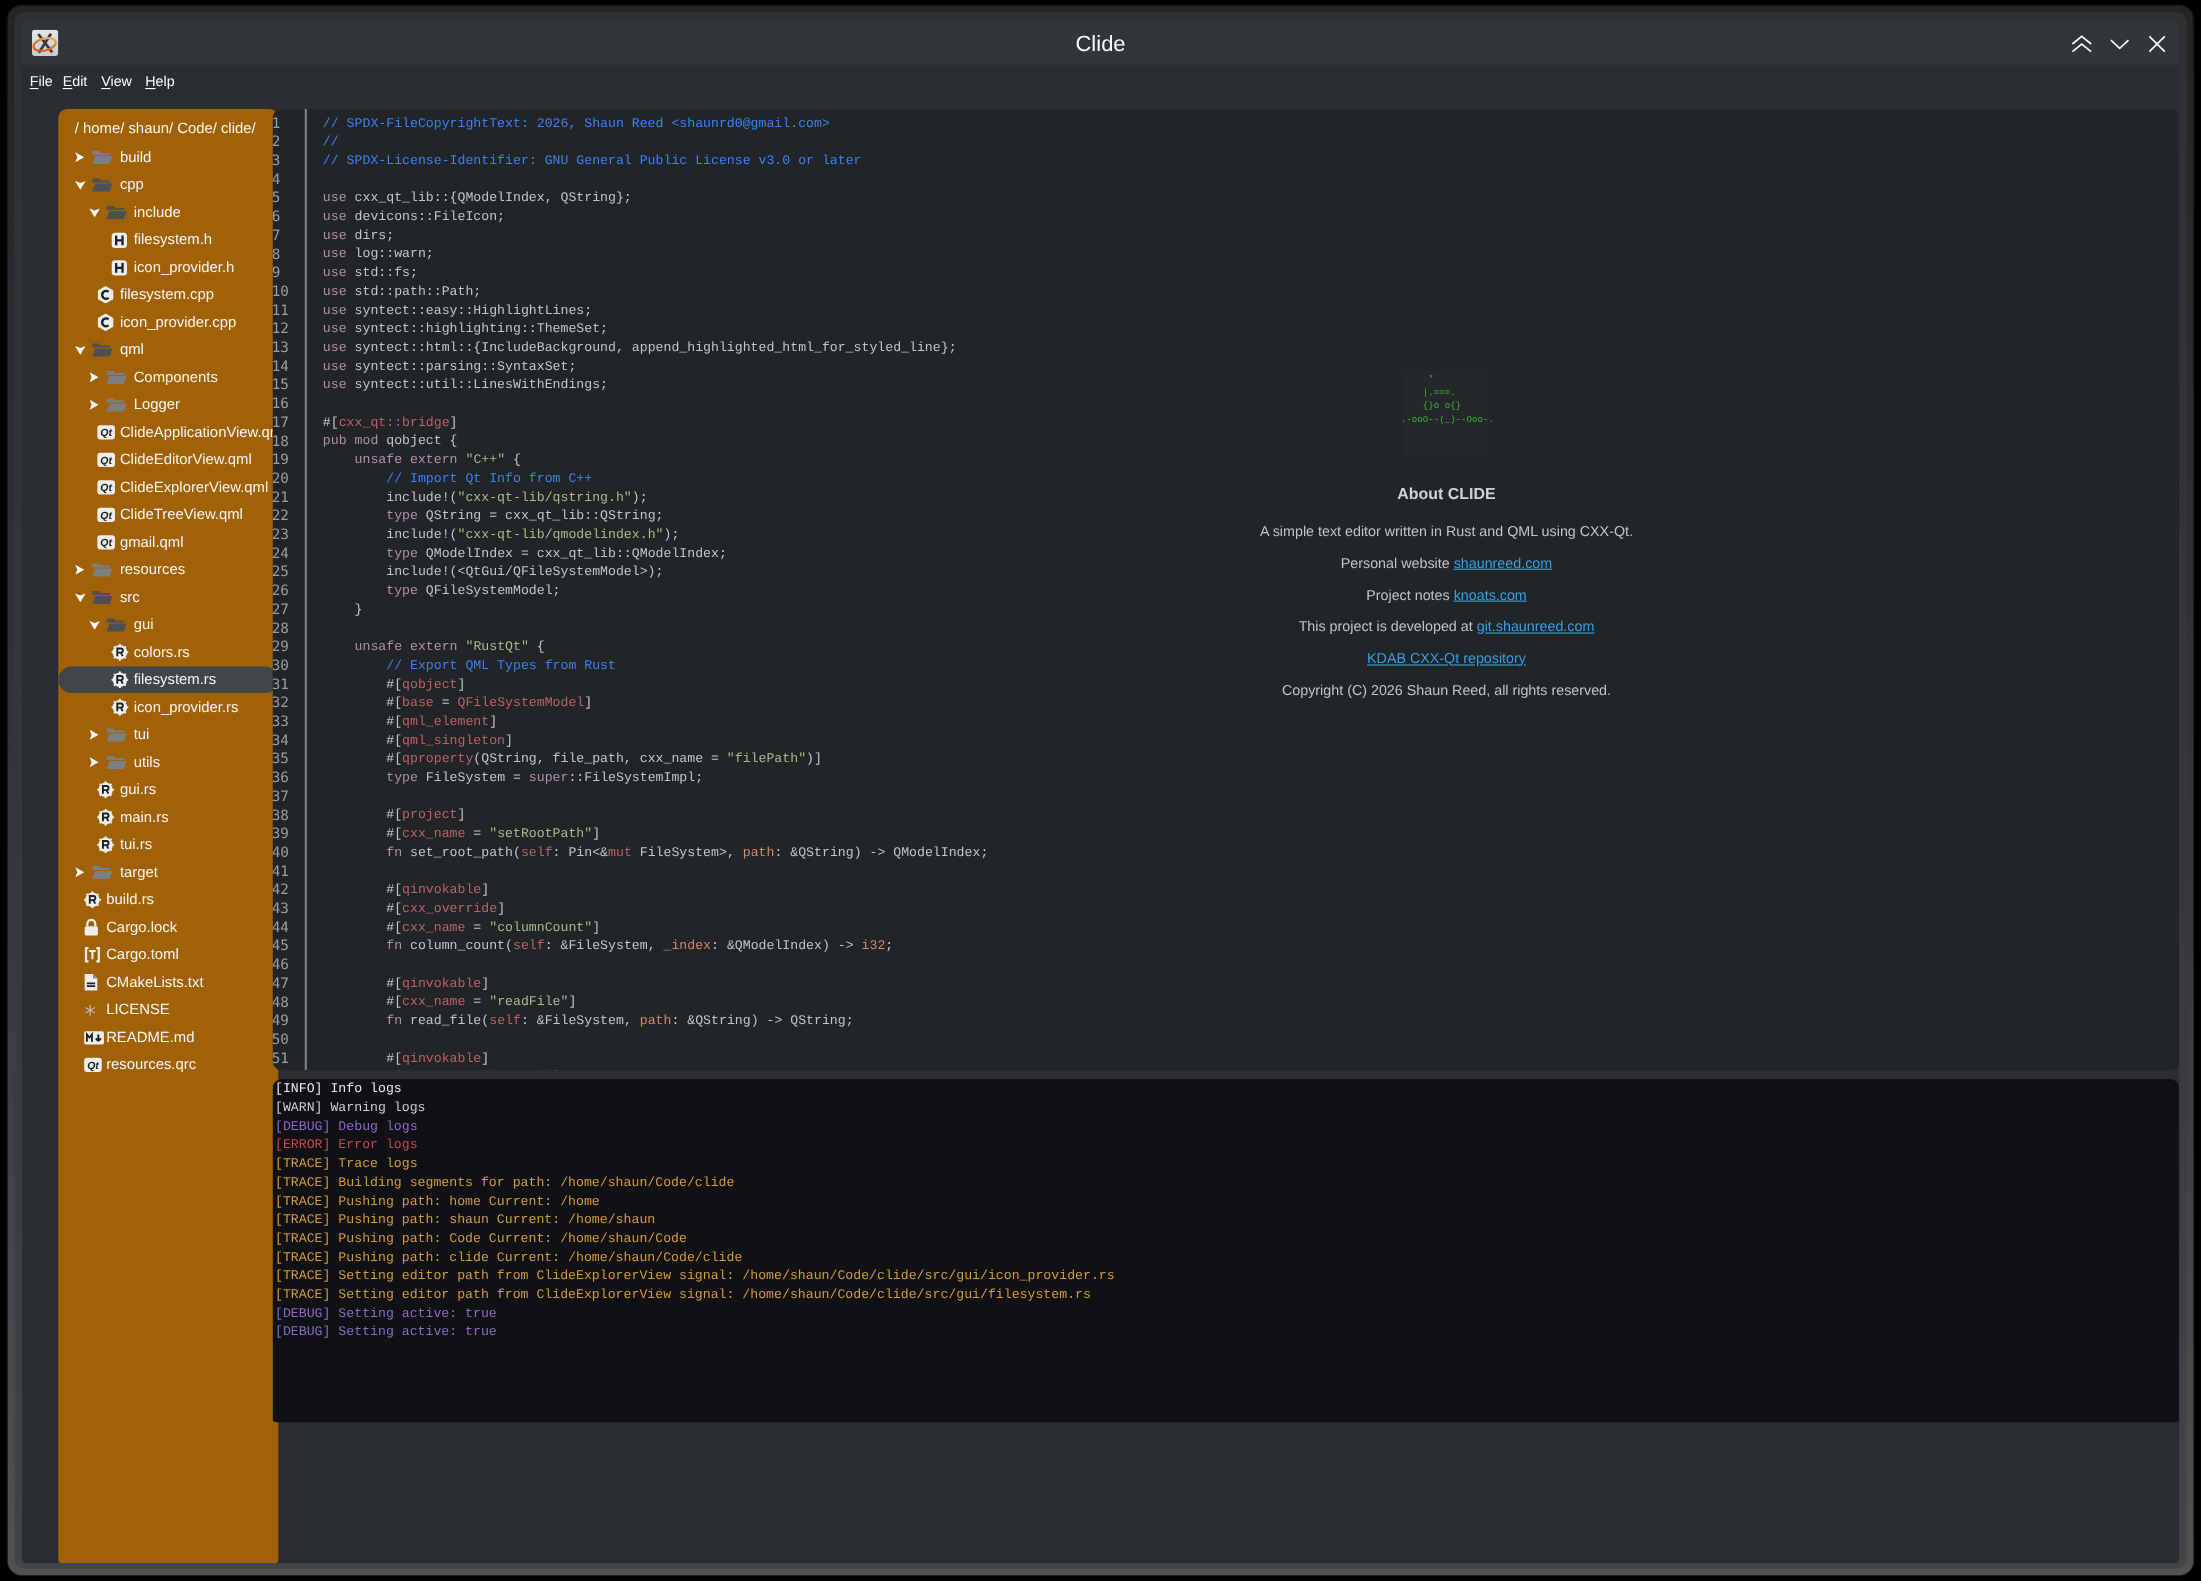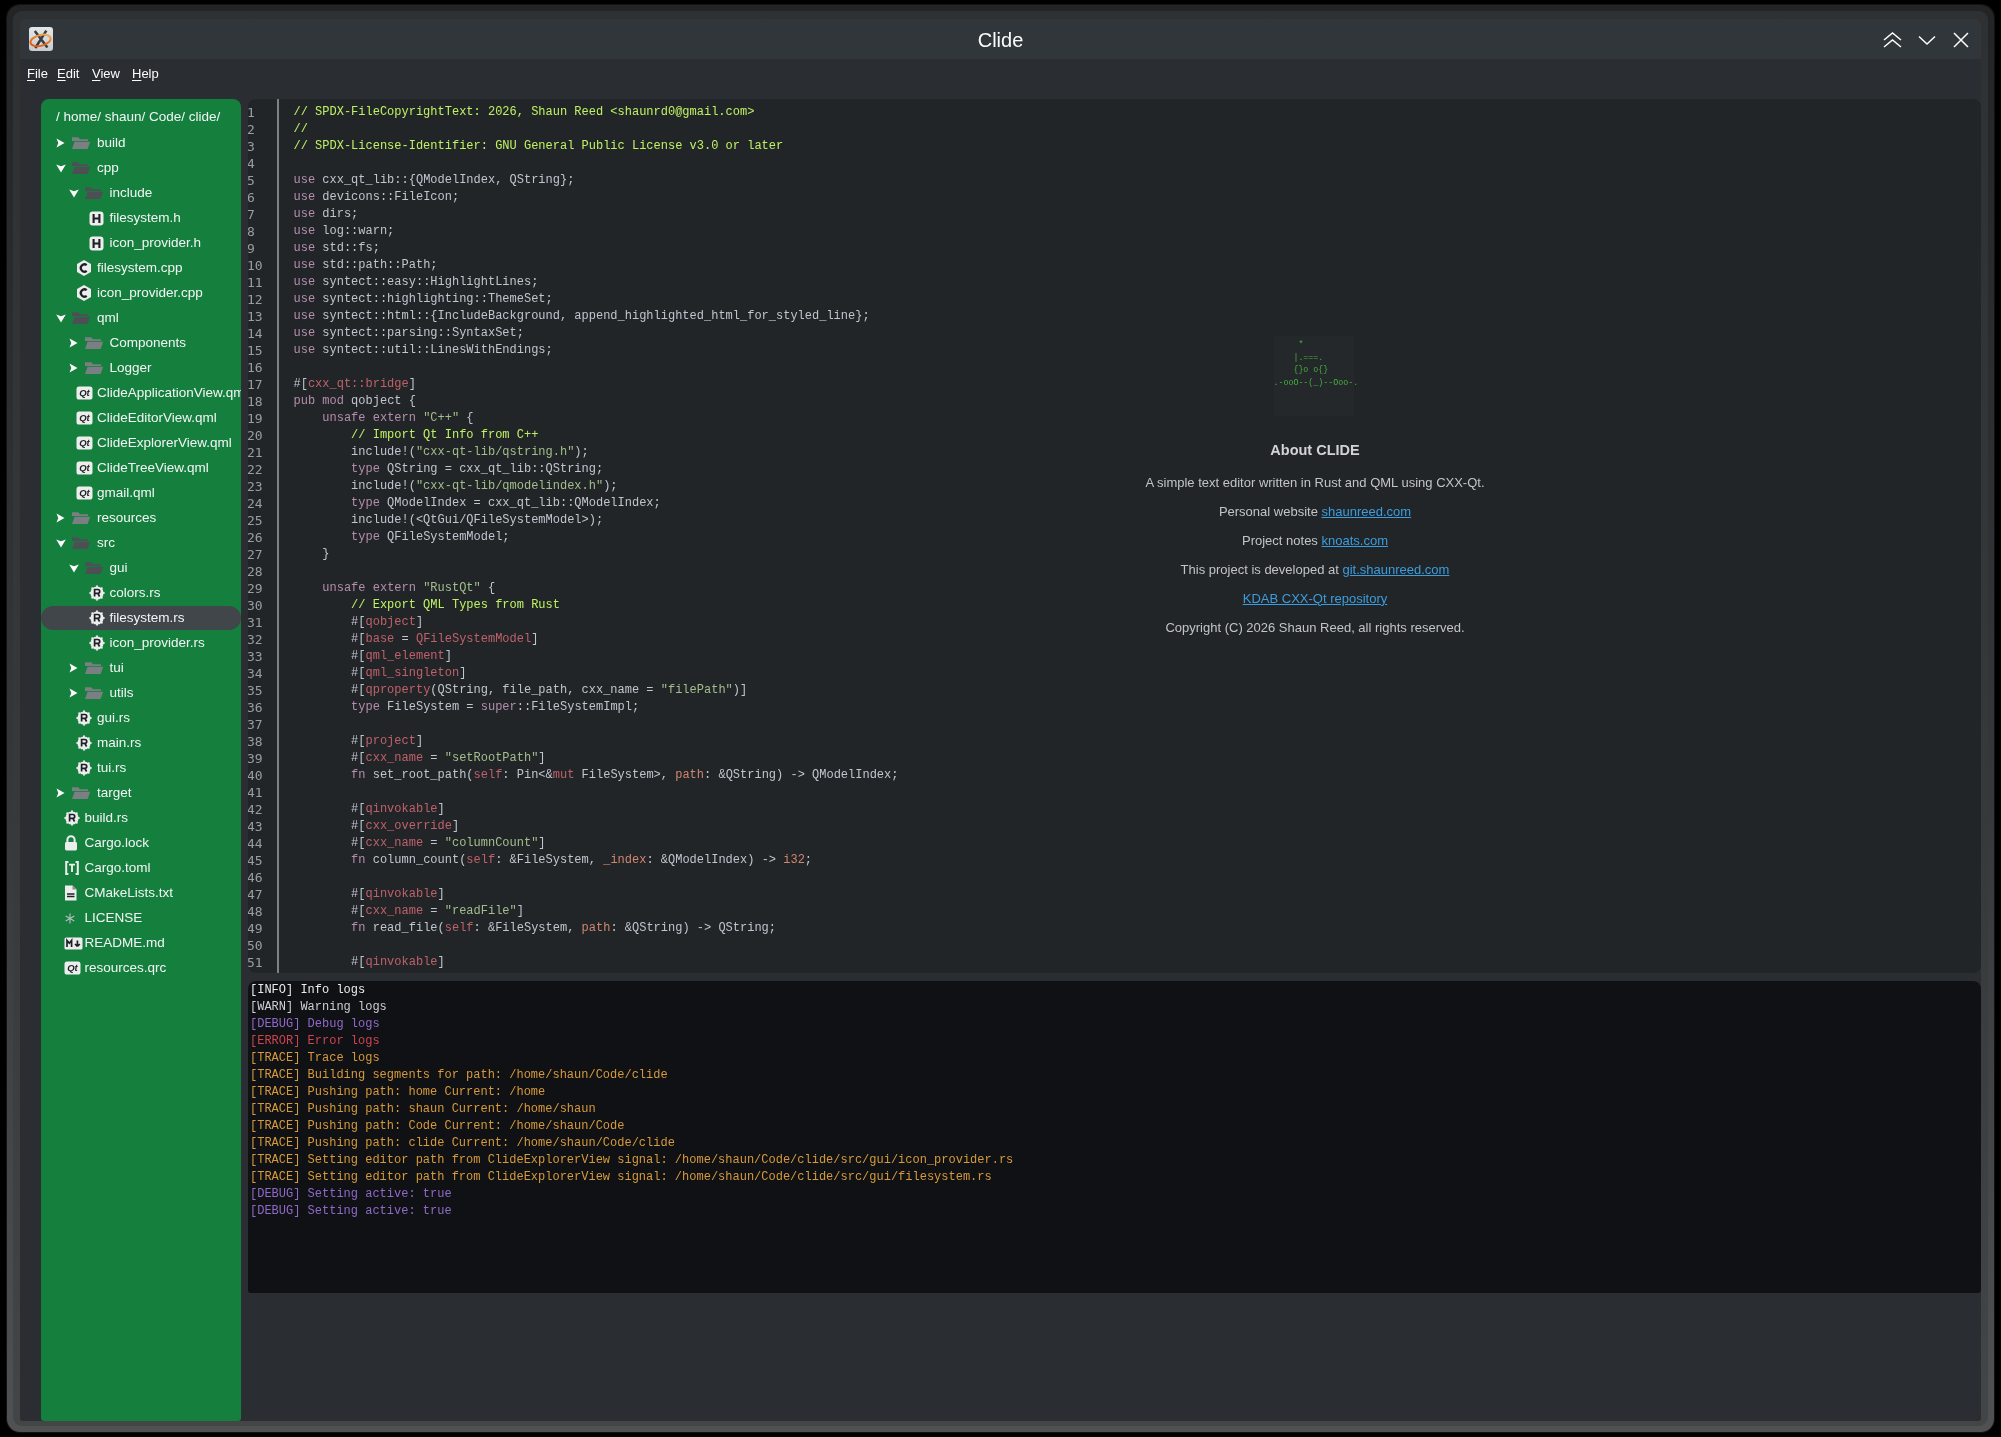--- a/index.html
+++ b/index.html
@@ -15,37 +15,37 @@
 #titlebar { position:absolute; left:0; top:0; width:100%; height:40px; background:#31363b; }
 #title { position:absolute; width:100%; top:0; height:44px; line-height:43px; text-align:center;
   color:#fcfcfc; font-size:20px; }
 #appicon { position:absolute; left:9px; top:8px; }
 #winbtns { position:absolute; right:0; top:0; }
 
 #menubar { position:absolute; left:0; top:40px; height:36px; color:#fcfcfc; font-size:13px; }
 #menubar span { position:absolute; top:0; line-height:30px; }
 #menubar u { text-decoration-thickness:1px; text-underline-offset:2px; }
 
-#tree { position:absolute; left:21px; top:80px; width:200px; height:1322px; background:#15803d;
+#tree { position:absolute; left:33px; top:80px; width:200px; height:1322px; background:#a16207;
   border-radius:8px 8px 3px 3px; overflow:hidden; }
 #treehead { position:absolute; left:15px; top:6px; line-height:24px; color:#f4f5f6; font-size:13.5px; white-space:nowrap; }
 .trow { position:absolute; left:0; width:200px; height:24px; }
 .trow.sel { background:#41464b; border-radius:12px; }
 .tp { position:absolute; top:0; height:24px; display:flex; align-items:center;font-style:italic; }
 .tl { position:absolute; top:0; line-height:24px; color:#f4f5f6; font-size:13.5px; white-space:nowrap; }
 
 #editor { position:absolute; left:228px; top:80px; width:1733px; height:874px; background:#222528;
   border-radius:8px; overflow:hidden; }
 #lnums { position:absolute; left:-1px; top:5px; width:28px; color:#9a9da1; font-size:13px;
   line-height:17px; white-space:pre; }
 #vline { position:absolute; left:28.5px; top:0; width:2px; height:874px; background:#7e8184; }
 #code { position:absolute; left:45.5px; top:5px; font-family:"Liberation Mono", monospace;
   font-size:12px; line-height:17px; color:#c0c5ce; white-space:pre; }
 #code i { font-style:normal; }
-i.c { color:#bef264; } i.k { color:#b48ead; } i.s { color:#a3be8c; }
+i.c { color:#3b82f6; } i.k { color:#b48ead; } i.s { color:#a3be8c; }
 i.r { color:#bf616a; } i.o { color:#d08770; }
 
 #aimg { position:absolute; left:1025.5px; top:237px; width:80px; height:80px; background:#24282a; }
 #aart { position:absolute; left:0px; top:3px; font-family:"Liberation Mono", monospace; font-size:8.3px;
   line-height:12.6px; color:#43b23d; white-space:pre; }
 .ab { position:absolute; width:700px; left:717px; text-align:center; color:#c2c4c6; font-size:13px; line-height:16px; }
 .ab a { color:#3b9ddd; text-decoration:underline;margin-top:31px; }
 #ahead { font-weight:bold; font-size:14.5px; color:#d2d3d5; }
 
 #log { position:absolute; left:228px; top:962px; width:1733px; height:312px; background:#0f1114;

